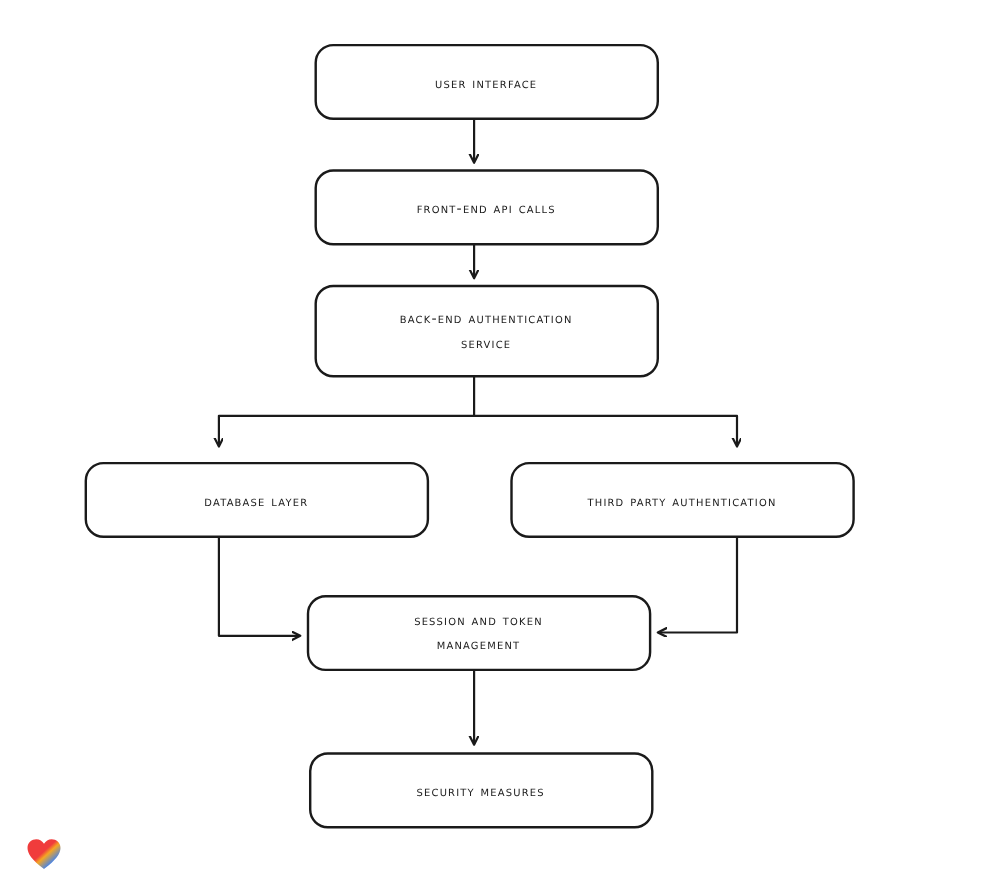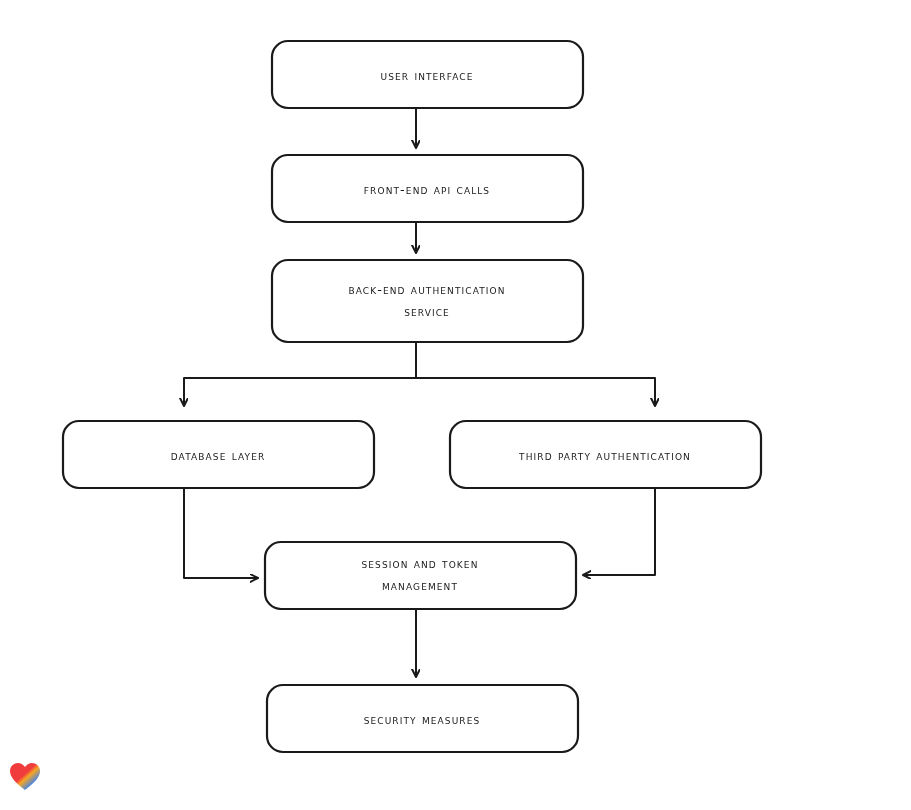--- a/index.html
+++ b/index.html
@@ -9,21 +9,21 @@
   }
   body {
     width: 911px;
     height: 810px;
     font-family: "DejaVu Sans", sans-serif;
     position: relative;
     overflow: hidden;
   }
   #diagram-root {
     position: absolute;
-    left: 0;
+    left: 15px;
     top: 0;
     width: 757px;
     height: 810px;
   }
   svg#flow {
     position: absolute;
     left: 0;
     top: 0;
     width: 911px;
     height: 810px;

